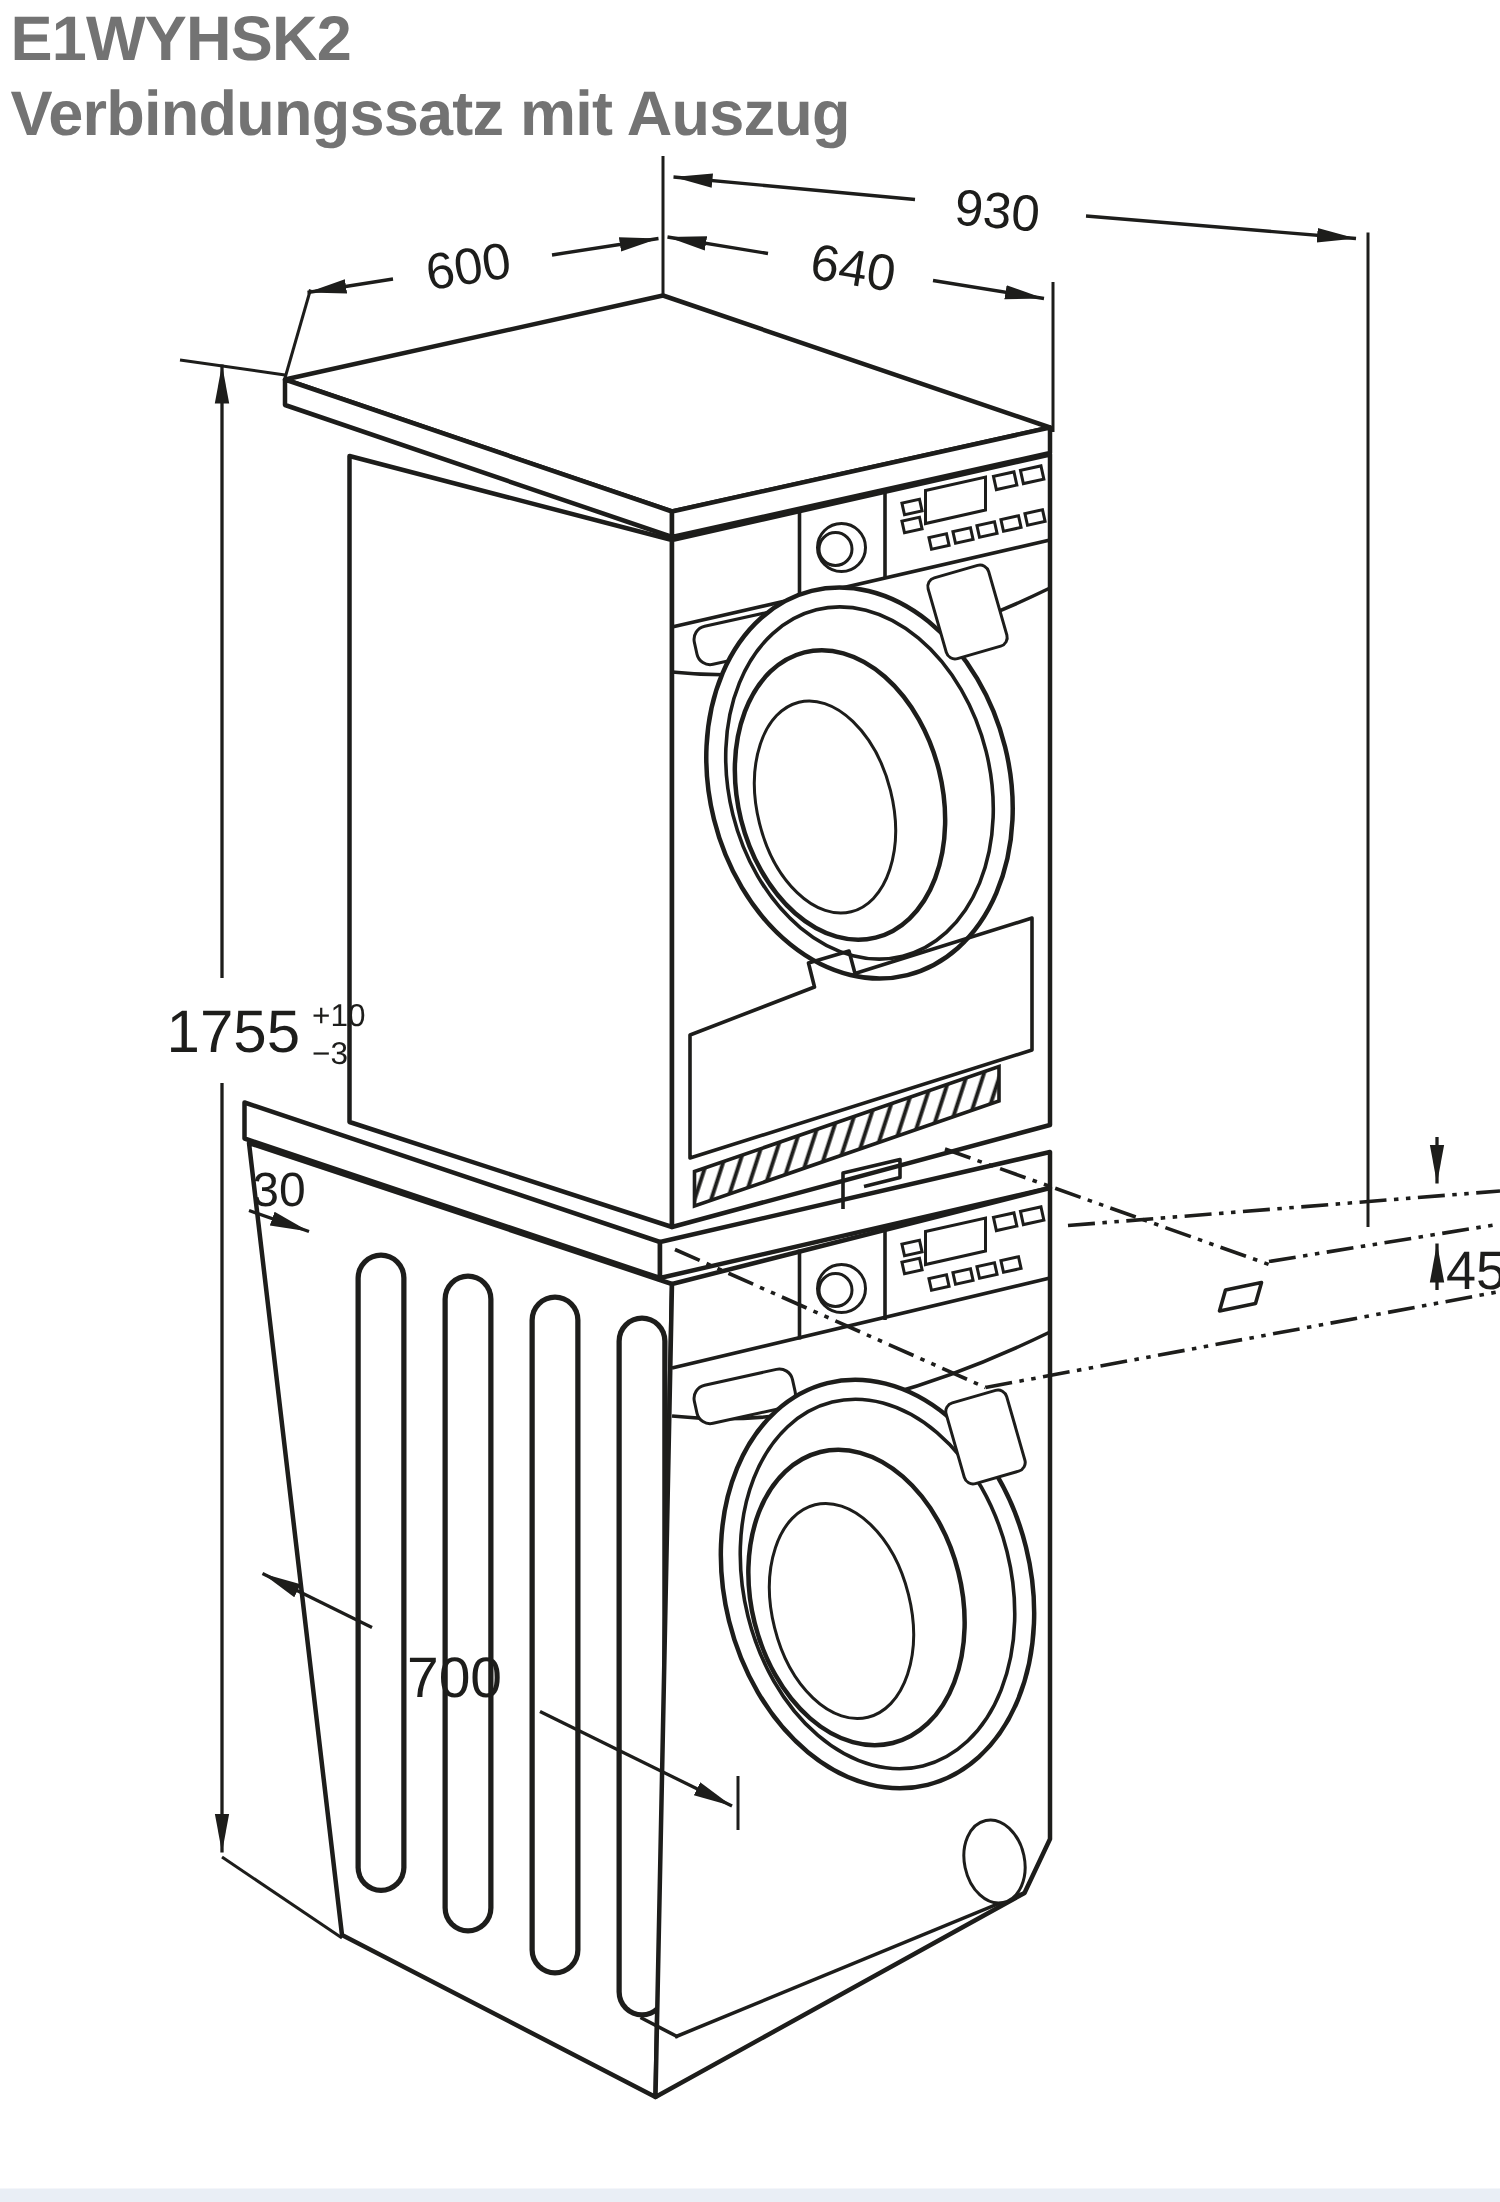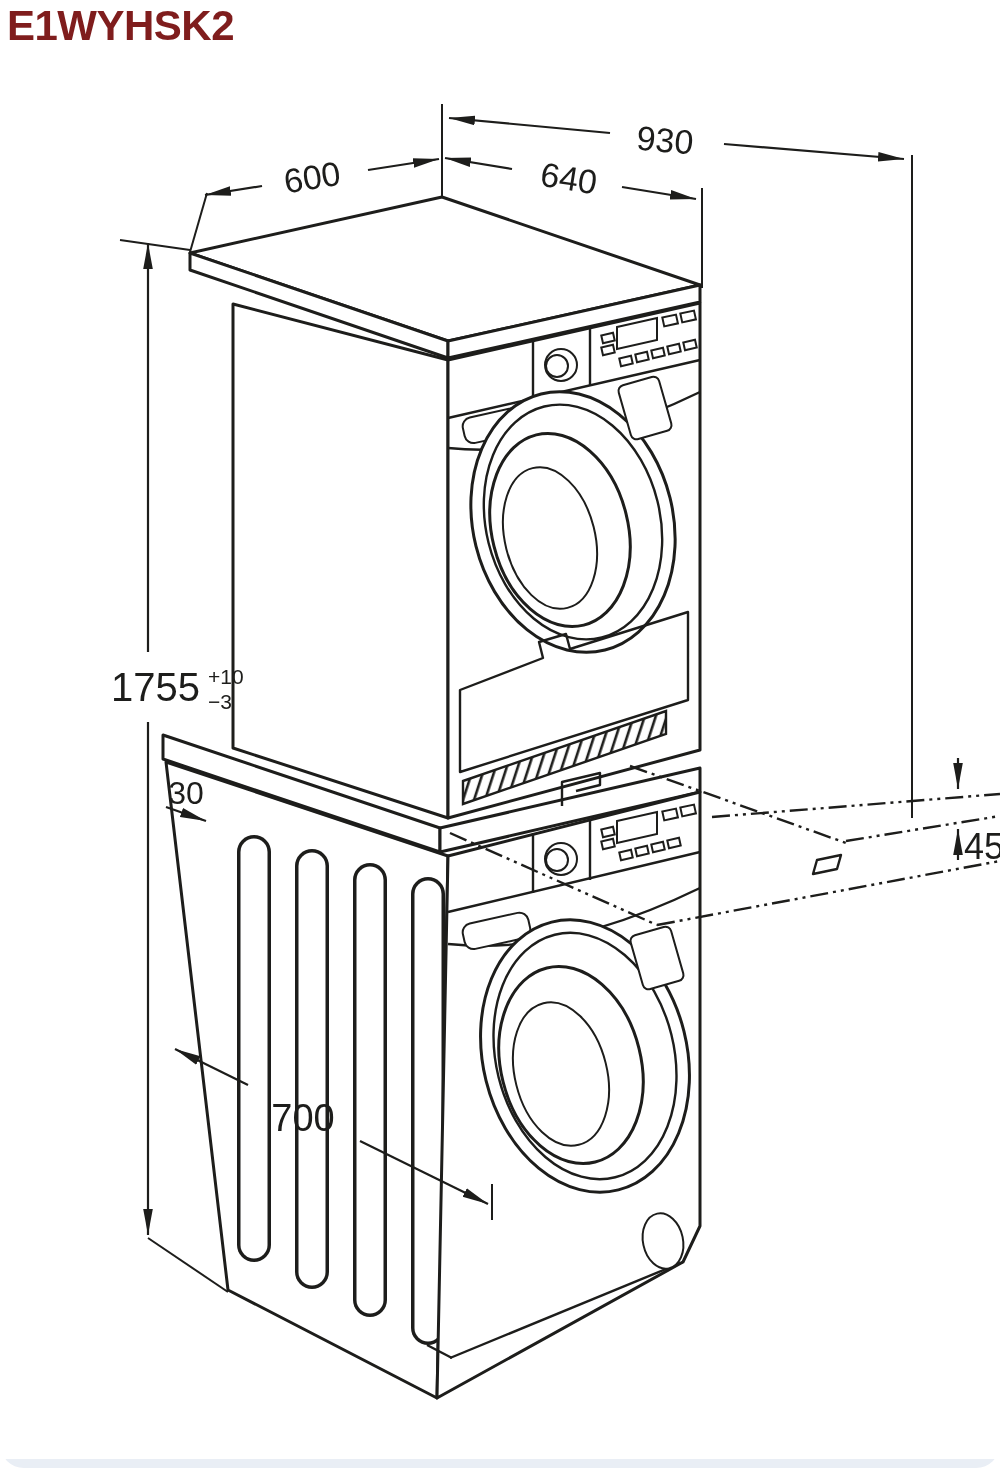--- a/index.html
+++ b/index.html
@@ -1,17 +1,17 @@
 <!DOCTYPE html>
 <html><head>
 <meta charset="utf-8">
 <style>
   html,body{margin:0;padding:0;background:#ffffff;}
   .page{position:relative;width:1000px;height:1468px;background:#ffffff;overflow:hidden;
-        font-family:"Liberation Sans", sans-serif;color:#7f1d1d;border-radius:24px;}
+        font-family:"Liberation Sans", sans-serif;color:#737373;}
   .title-block{position:absolute;left:7px;top:1px;line-height:1.2;}
   .title-line{font-size:42px;font-weight:bold;letter-spacing:-0.5px;white-space:nowrap;}
   .footer-note{position:absolute;left:5px;top:1438px;font-size:26px;white-space:nowrap;}
   .bottom-strip{position:absolute;left:0;bottom:0;width:100%;height:9px;background:#e9eef5;}
   svg{position:absolute;left:0;top:0;}
   .s{fill:#ffffff;stroke:#1d1d1b;stroke-width:3;stroke-linejoin:round;}
   .t{fill:none;stroke:#1d1d1b;stroke-width:2.4;stroke-linejoin:round;}
   .t2{fill:none;stroke:#1d1d1b;stroke-width:2;stroke-linejoin:round;}
   .btn{fill:#ffffff;stroke:#1d1d1b;stroke-width:2;}
   .dim{fill:none;stroke:#1d1d1b;stroke-width:2.2;}
@@ -21,20 +21,21 @@
   .slatW{fill:none;stroke:#ffffff;stroke-width:27;stroke-linecap:round;}
   .dimtext{fill:#1d1d1b;font-family:"Liberation Sans",sans-serif;}
 </style>
 </head>
 <body>
 
 <div class="page">
 
   <div class="title-block">
     <div class="title-line">E1WYHSK2</div>
+    <div class="title-line">Verbindungssatz mit Auszug</div>
   </div>
 
   <svg width="1000" height="1468" viewBox="0 0 1000 1468">
     <defs>
       <marker id="arw" viewBox="0 0 26 12" markerUnits="userSpaceOnUse" markerWidth="26" markerHeight="12" refX="26" refY="6" orient="auto-start-reverse">
         <path d="M26,6 L0,1.2 L0,10.8 Z" fill="#1d1d1b"></path>
       </marker>
       <pattern id="vent" width="10.5" height="12" patternUnits="userSpaceOnUse" patternTransform="rotate(18)">
         <path d="M5,-1 L5,13" stroke="#1d1d1b" stroke-width="2.6" fill="none"></path>
       </pattern>

